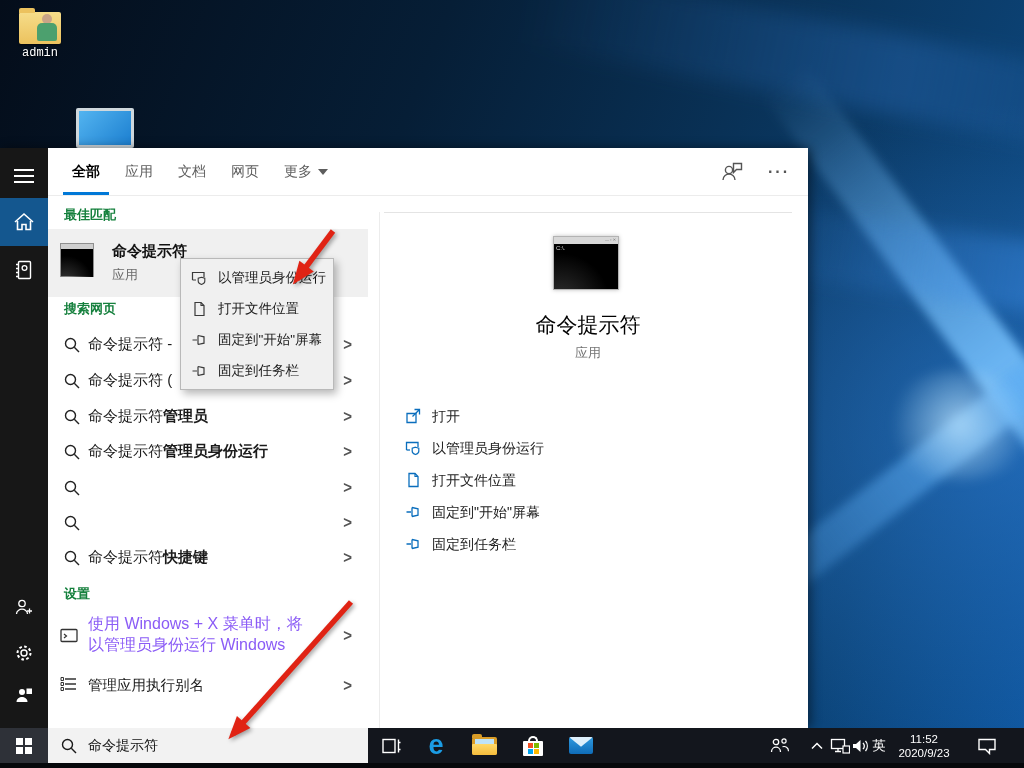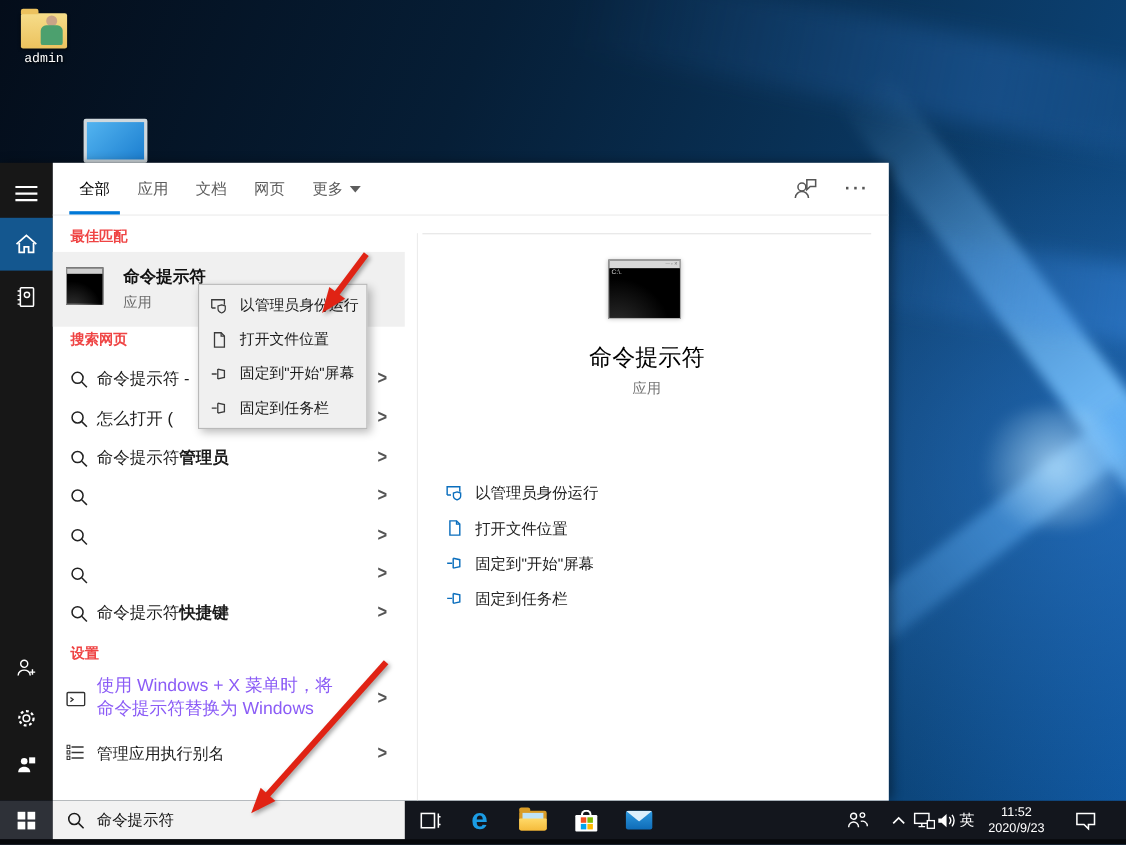--- a/index.html
+++ b/index.html
@@ -43,28 +43,28 @@
   .swin { position:absolute; left:0; top:148px; width:808px; height:580px; box-shadow:3px 0 10px rgba(0,0,0,.45); }
   .rail { position:absolute; left:0; top:0; width:48px; height:580px; background:#171717; }
   .rail-item { position:absolute; left:0; width:48px; height:48px; display:flex; align-items:center; justify-content:center; }
   .rail-hl { background:#14578f; }
   .content { position:absolute; left:48px; top:0; width:760px; height:580px; background:#fff; }
 
   
   .tabbar { position:absolute; left:0; top:0; width:760px; height:48px; border-bottom:1px solid #ececec; }
   .tabs { position:absolute; left:24px; top:0; height:48px; display:flex; align-items:center; gap:25px; }
   .tab { font-size:14px; color:#5d5d5d; white-space:nowrap; display:flex; align-items:center; gap:6px; }
-  .tab.sel { color:#000; font-weight:normal;justify-content:flex-end; }
+  .tab.sel { color:#000; font-weight:bold;justify-content:flex-end; }
   .caret { width:0; height:0; border-left:5px solid transparent; border-right:5px solid transparent; border-top:6px solid #5d5d5d; }
   .tab-underline { position:absolute; left:15px; top:44px; width:46px; height:3px; background:#0078d7; }
   .hdr-icons { position:absolute; right:18px; top:0; height:48px; display:flex; align-items:center; gap:22px; }
   .ellipsis { font-size:16px; font-weight:bold; color:#555; letter-spacing:2px; }
 
   
-  .sec-hdr { position:absolute; left:16px; font-size:13px; font-weight:bold; color:#ef4444; }
+  .sec-hdr { position:absolute; left:16px; font-size:13px; font-weight:bold; color:#15803d; }
   .bm-row { position:absolute; left:0; top:81px; width:320px; height:68px; background:#f0f0f0; }
   .cmd-icon-sm { position:absolute; left:12px; top:14px; width:34px; height:34px; background:#000;
     border:1px solid #8f8f8f; }
   .cmd-icon-sm .tbar { height:5px; background:#cfcfcf; }
   .cmd-icon-sm .scr { height:28px; background:radial-gradient(circle at 15% 120%, rgba(255,255,255,.22), #000 62%); }
   .bm-title { position:absolute; left:64px; top:13px; font-size:15px; font-weight:bold; color:#111; }
   .bm-sub { position:absolute; left:64px; top:37px; font-size:13px; color:#6b6b6b; }
 
   .sug-row { position:absolute; left:0; width:320px; height:36px; }
   .sug-row .mag { position:absolute; left:16px; top:10px; }
@@ -255,36 +255,37 @@
             <path d="M10.3 10.3 L15 15" stroke="#222" stroke-width="1.4"></path>
           </svg>
         <div class="sug-text"><span>命令提示符 -</span><b></b></div>
         <span class="chev">&gt;</span>
       </div>
       <div class="sug-row" style="top:215px;">
         <svg class="mag" width="16" height="16">
             <circle cx="6.5" cy="6.5" r="5" fill="none" stroke="#222" stroke-width="1.4"></circle>
             <path d="M10.3 10.3 L15 15" stroke="#222" stroke-width="1.4"></path>
           </svg>
-        <div class="sug-text"><span>怎么打开 (</span><b></b></div>
+        <div class="sug-text"><span>命令提示符 (</span><b></b></div>
         <span class="chev">&gt;</span>
       </div>
       <div class="sug-row" style="top:251px;">
         <svg class="mag" width="16" height="16">
             <circle cx="6.5" cy="6.5" r="5" fill="none" stroke="#222" stroke-width="1.4"></circle>
             <path d="M10.3 10.3 L15 15" stroke="#222" stroke-width="1.4"></path>
           </svg>
         <div class="sug-text"><span>命令提示符</span><b>管理员</b></div>
         <span class="chev">&gt;</span>
       </div>
       <div class="sug-row" style="top:286px;">
         <svg class="mag" width="16" height="16">
             <circle cx="6.5" cy="6.5" r="5" fill="none" stroke="#222" stroke-width="1.4"></circle>
             <path d="M10.3 10.3 L15 15" stroke="#222" stroke-width="1.4"></path>
           </svg>
+        <div class="sug-text"><span>命令提示符</span><b>管理员身份运行</b></div>
         <span class="chev">&gt;</span>
       </div>
       <div class="sug-row" style="top:322px;">
         <svg class="mag" width="16" height="16">
             <circle cx="6.5" cy="6.5" r="5" fill="none" stroke="#222" stroke-width="1.4"></circle>
             <path d="M10.3 10.3 L15 15" stroke="#222" stroke-width="1.4"></path>
           </svg>
         <span class="chev">&gt;</span>
       </div>
       <div class="sug-row" style="top:357px;">
@@ -304,21 +305,21 @@
       </div>
 
       <div class="sec-hdr" style="top:437px;">设置</div>
       <div class="set-row1">
         <svg class="ric" width="18" height="15">
           <rect x="1" y="1.5" width="16" height="12" rx="1" fill="none" stroke="#333" stroke-width="1.3"></rect>
           <path d="M4 6 l2.5 2 -2.5 2" fill="none" stroke="#333" stroke-width="1.2"></path>
         </svg>
         <div class="txt">
           <div>使用 Windows + X 菜单时，将</div>
-          <div>命令提示符替换为 Windows</div>
+          <div>以管理员身份运行 Windows</div>
         </div>
         <span class="chev">&gt;</span>
       </div>
       <div class="set-row2">
         <svg class="ric" width="17" height="16">
           <path d="M5 3h11M5 8h11M5 13h11" stroke="#333" stroke-width="1.4"></path>
           <path d="M1 1.5h2.5v3H1zM1 6.5h2.5v3H1zM1 11.5h2.5v3H1z" fill="none" stroke="#333" stroke-width="1"></path>
         </svg>
         <div class="txt">管理应用执行别名</div>
         <span class="chev">&gt;</span>
@@ -326,20 +327,27 @@
 
       <div class="div-v"></div>
       <div class="div-h"></div>
       <div class="cmd-icon-lg">
           <div class="tbar"></div>
           <div class="scr"></div>
         </div>
       <div class="pv-title">命令提示符</div>
       <div class="pv-sub">应用</div>
 
+      <div class="pv-row" style="top:252px;">
+        <svg width="16" height="16">
+          <path d="M2 5.5 H11 V14.5 H2 z" fill="none" stroke="#0a6ebd" stroke-width="1.3"></path>
+          <path d="M7.5 8.5 L14 2 M9.5 1.5 H14.5 V6.5" fill="none" stroke="#0a6ebd" stroke-width="1.3"></path>
+        </svg>
+        <div class="pv-label">打开</div>
+      </div>
       <div class="pv-row" style="top:284px;">
         <svg width="16" height="16">
           <path d="M1.5 10 V2.5 H13 V7" fill="none" stroke="#0a6ebd" stroke-width="1.3"></path>
           <path d="M1.5 10 H5" fill="none" stroke="#0a6ebd" stroke-width="1.3"></path>
           <path d="M10.5 7.2 l3.3 1 v3 c0 2.2 -3.3 3.3 -3.3 3.3 s-3.3 -1.1 -3.3 -3.3 v-3 z" fill="none" stroke="#0a6ebd" stroke-width="1.2"></path>
         </svg>
         <div class="pv-label">以管理员身份运行</div>
       </div>
       <div class="pv-row" style="top:316px;">
         <svg width="16" height="16">

